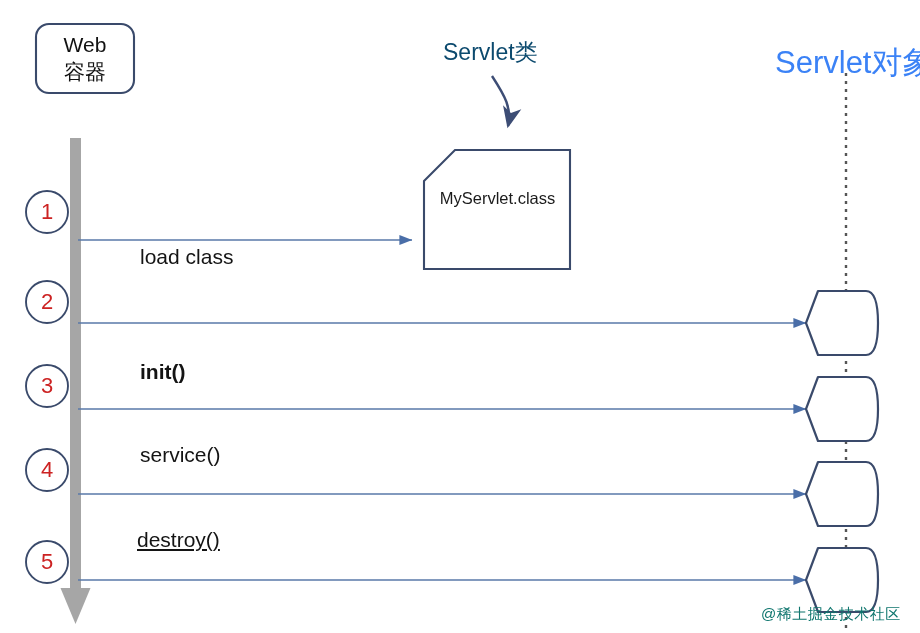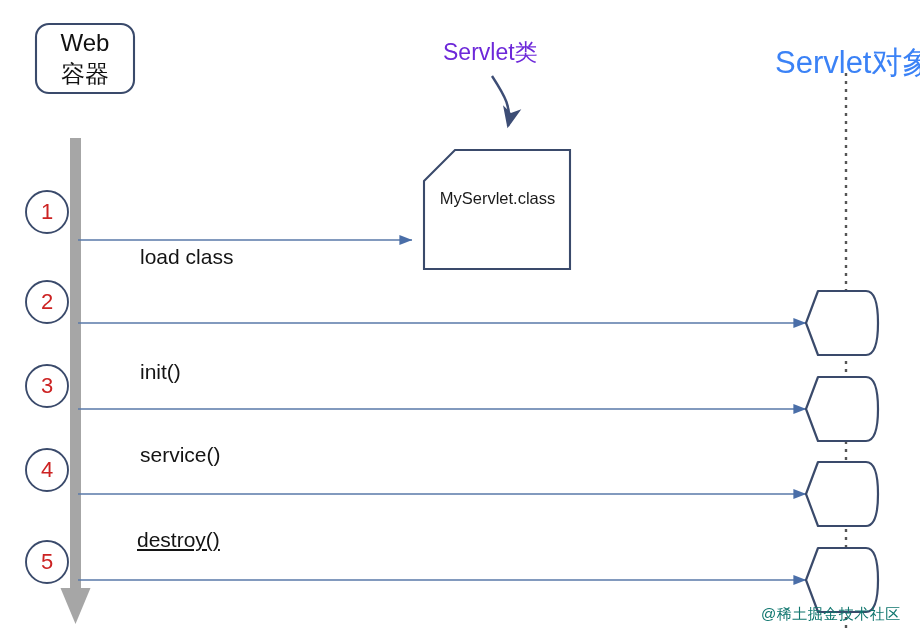--- a/index.html
+++ b/index.html
@@ -36,30 +36,30 @@
   
   .container-label {
     left: 36px;
     top: 24px;
     width: 98px;
     height: 69px;
     display: flex;
     flex-direction: column;
     align-items: center;
     justify-content: center;
-    font-size: 24px;
+    font-size: 21px;
     line-height: 1.28;
     color: #111111;
   }
 
   .servlet-class-label {
     left: 443px;
     top: 37px;
     font-size: 23px;
-    color: #6d28d9;
+    color: #0c4a6e;
   }
 
   .servlet-object-label {
     left: 775px;
     top: 42px;
     font-size: 31px;
     color: #3b82f6;
   }
 
   .class-file-label {
@@ -157,19 +157,19 @@
 
   <div class="txt class-file-label">MyServlet.class</div>
 
   <div class="step-num" style="left:25px; top:190px;">1</div>
   <div class="step-num" style="left:25px; top:280px;">2</div>
   <div class="step-num" style="left:25px; top:364px;">3</div>
   <div class="step-num" style="left:25px; top:448px;">4</div>
   <div class="step-num" style="left:25px; top:540px;">5</div>
 
   <div class="txt msg-label" style="left:140px; top:209px;margin-top:36px;">load class</div>
-  <div class="txt msg-label" style="left:140px; top:360px;">init()</div>
+  <div class="txt msg-label" style="left:140px; top:360px;font-weight:bold;">init()</div>
   <div class="txt msg-label" style="left:140px; top:443px;text-align:right;">service()</div>
   <div class="txt msg-label" style="left:137px; top:528px;text-decoration:underline;">destroy()</div>
 
   <div class="txt watermark">@稀土掘金技术社区</div>
 
 </div>
 
 </body></html>

